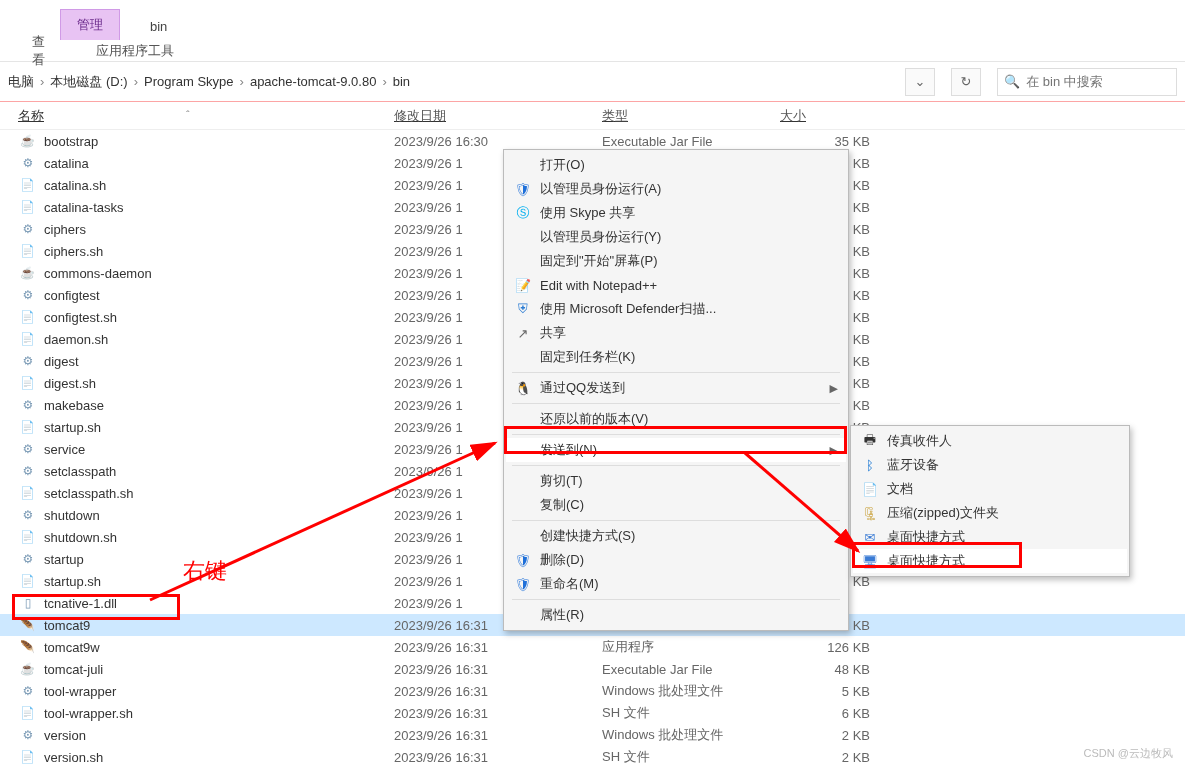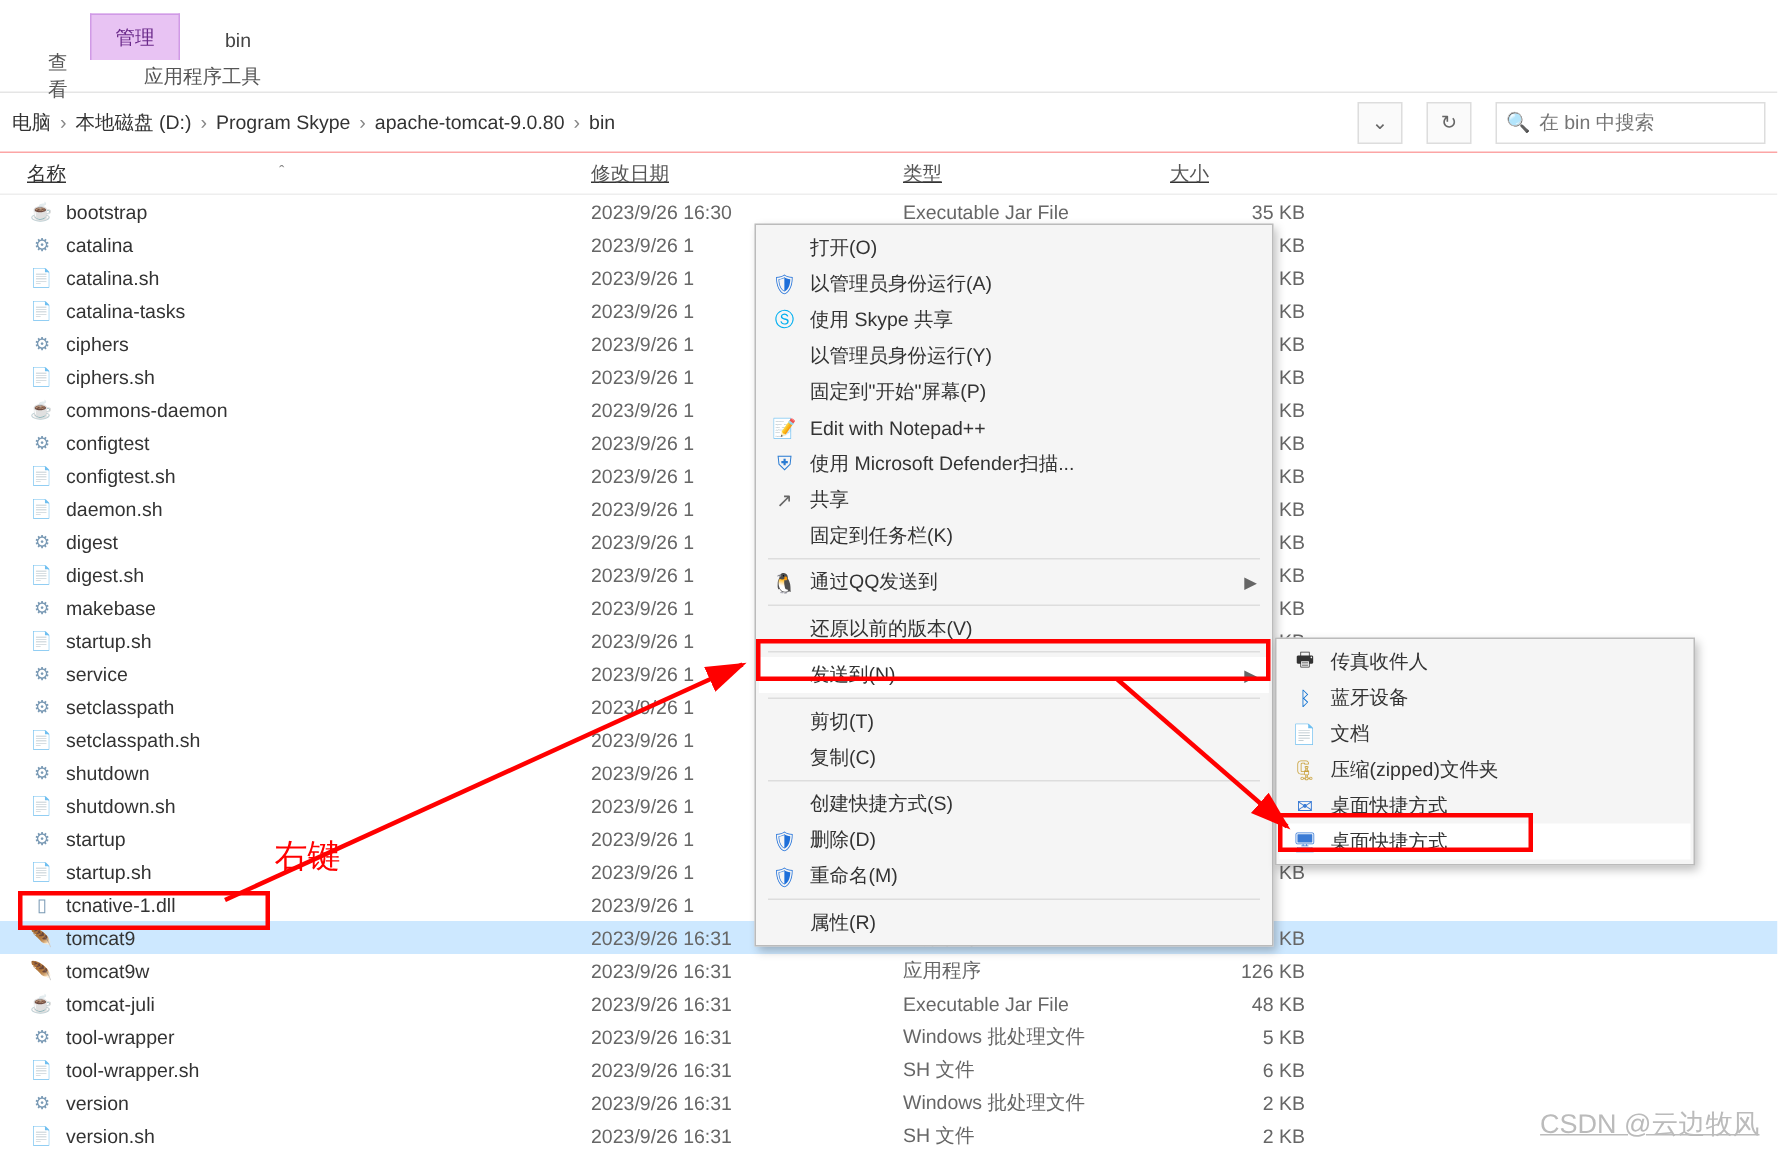--- a/index.html
+++ b/index.html
@@ -49,21 +49,21 @@
 .ctxmenu .mi.hl { background: #fff; }
 
 .submenu { left: 850px; top: 425px; width: 280px; }
 .mainmenu { left: 503px; top: 149px; width: 346px; }
 
 
 .redbox { position: absolute; border: 3px solid #f00; pointer-events: none; }
 .redtext { position: absolute; color: #f00; font-size: 22px; font-weight: 500; pointer-events: none; }
 .arrow-svg { position: absolute; pointer-events: none; }
 
-.watermark { position: absolute; right: 12px; bottom: 8px; color: #bbb; font-size: 18px; text-decoration: underline; }
+.watermark { position: absolute; right: 12px; bottom: 8px; color: #bbb; font-size: 11px; }
 
 
 .ic-jar { color:#c96f2c; }
 .ic-bat { color:#7a9ab5; }
 .ic-sh  { color:#888; }
 .ic-xml { color:#c96f2c; }
 .ic-dll { color:#7a9ab5; }
 .ic-exe { color:#b14fa8; }
 </style>
 </head>

